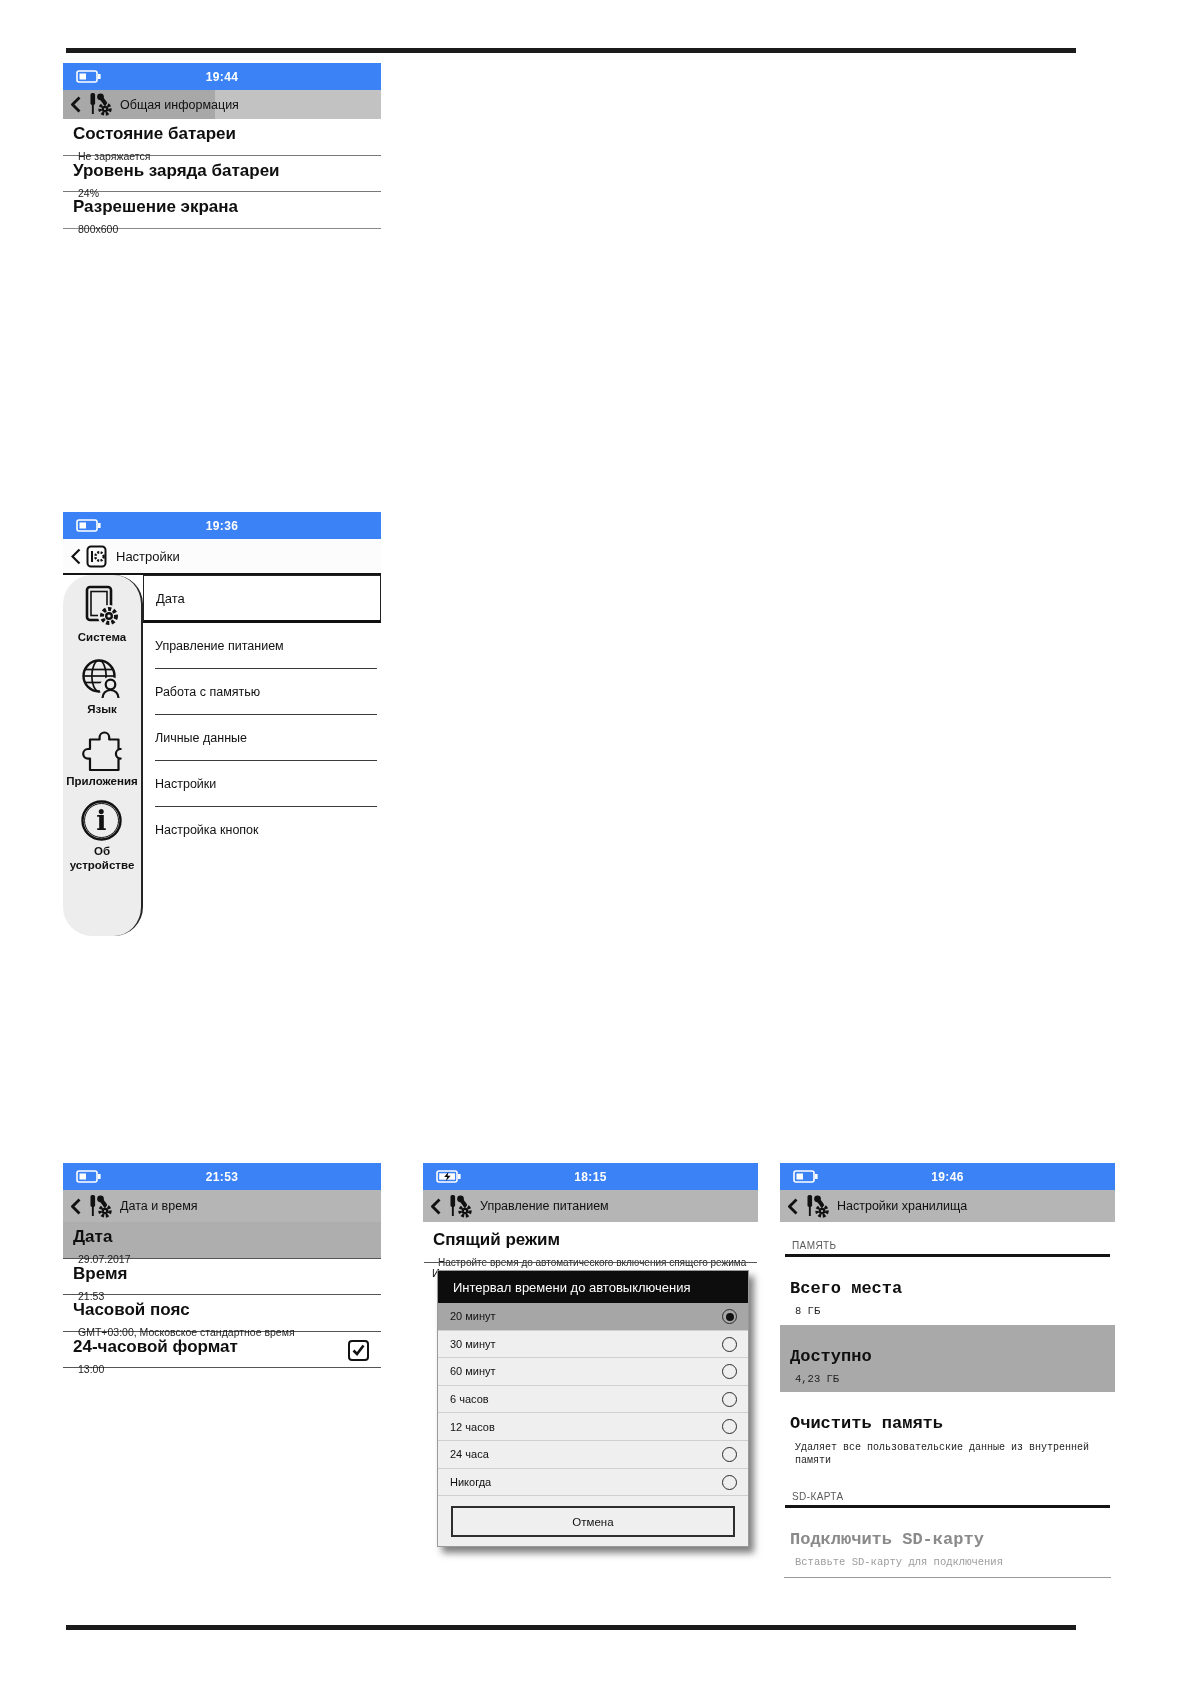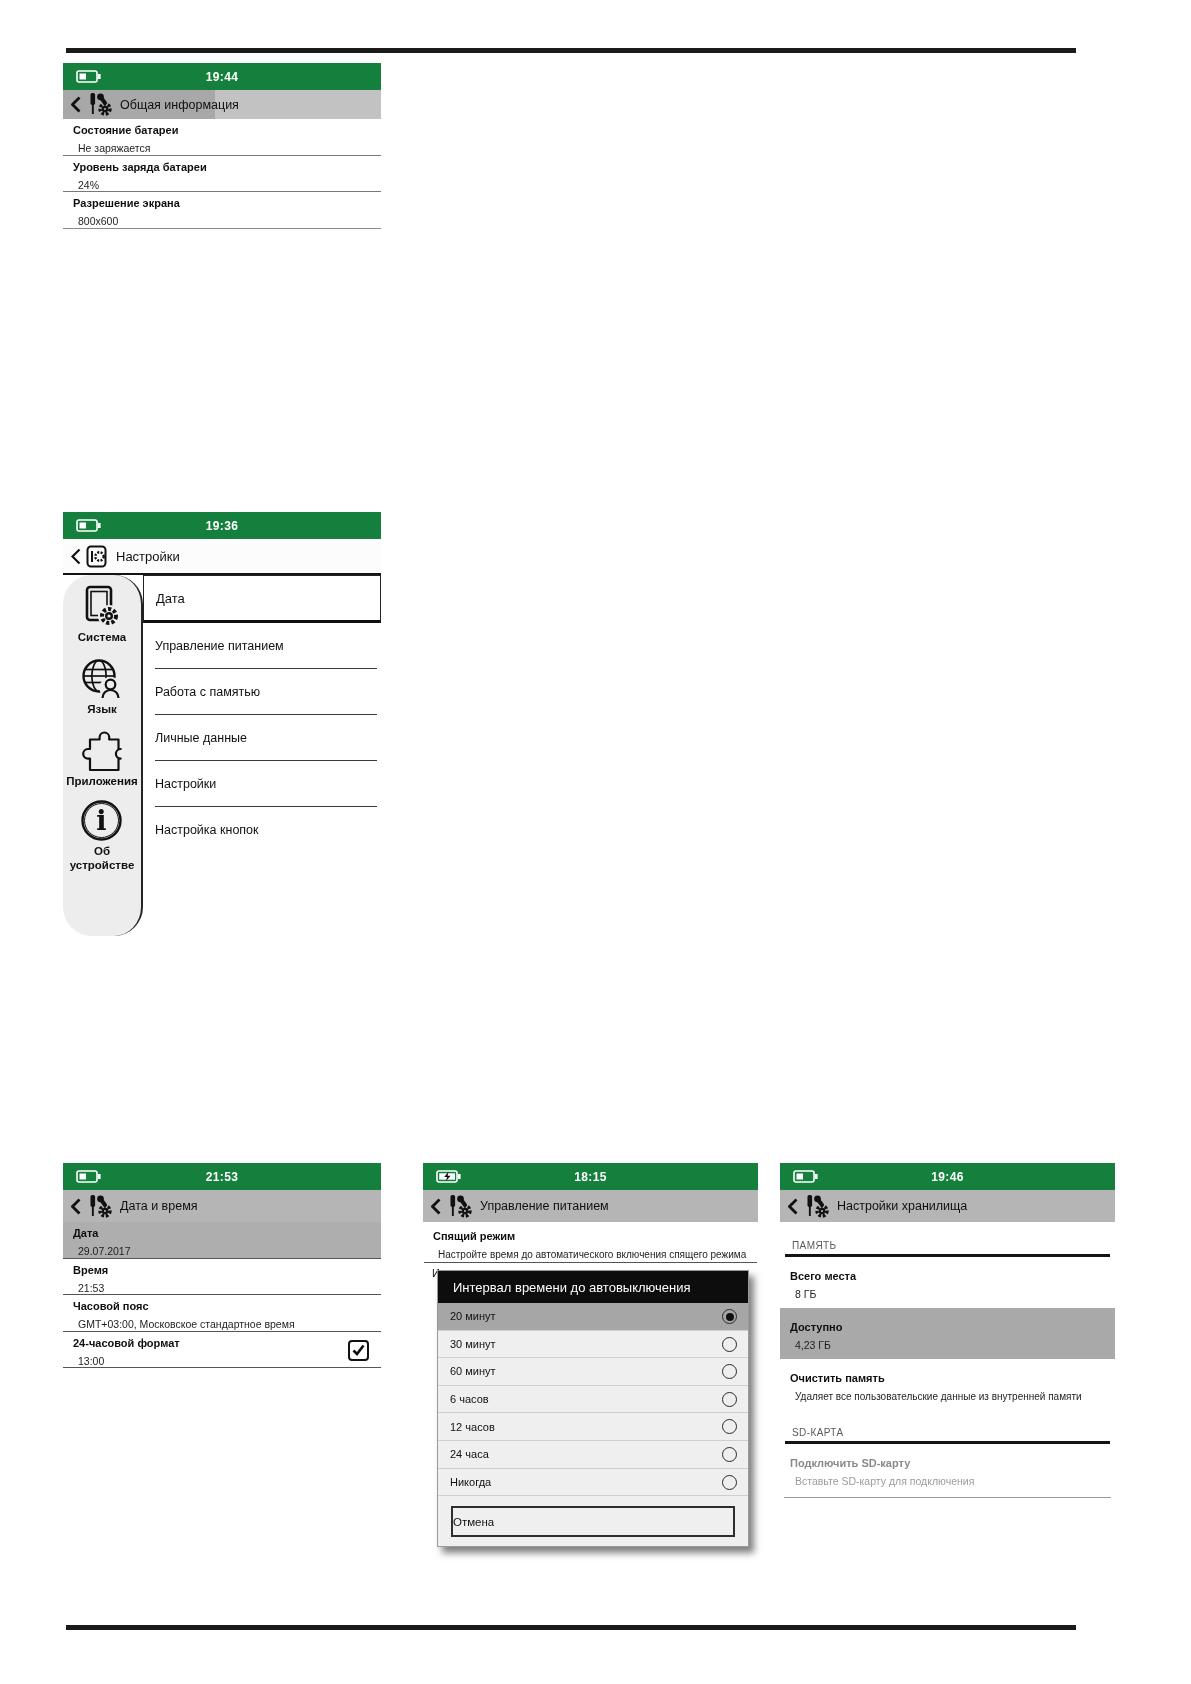--- a/index.html
+++ b/index.html
@@ -9,36 +9,36 @@
   .rule { position:absolute; left:66px; width:1010px; height:5px; background:#1b1b1b; }
   .rule.top { top:48px; } .rule.bottom { top:1625px; }
 
   .screen { position:absolute; background:#fff; }
   .s-info     { left:63px;  top:63px;   width:318px; height:166px; }
   .s-settings { left:63px;  top:512px;  width:318px; height:424px; }
   .s-datetime { left:63px;  top:1163px; width:318px; height:242px; }
   .s-power    { left:423px; top:1163px; width:335px; height:382px; }
   .s-storage  { left:780px; top:1163px; width:335px; height:302px; }
 
-  .statusbar { height:27px; background:#15803d; position:relative; display:flex; align-items:center; }
+  .statusbar { height:27px; background:#3b82f6; position:relative; display:flex; align-items:center; }
   .batt { position:absolute; left:13px; top:6px; }
   .time { width:100%; text-align:center; color:#fff; font-size:12px; font-weight:bold; letter-spacing:.4px; }
 
   .header { position:relative; display:flex; align-items:center; }
   .s-info .header { height:29px; background:linear-gradient(90deg,#a8a8a8 0,#a8a8a8 152px,#c2c2c2 152px); }
   .s-datetime .header, .s-power .header, .s-storage .header { height:32px; background:#b5b5b5; }
   .s-settings .header { height:34px; background:#fcfcfc; border-bottom:2px solid #141414; }
   .chev { margin-left:8px; flex:0 0 auto; }
   .hicon { margin-left:5px; flex:0 0 auto; }
   .hdr-title { margin-left:7px; font-size:12.5px; color:#101010; white-space:nowrap; }
   .s-settings .hdr-title { font-size:13px; }
 
   
   .row { box-sizing:border-box; padding:4px 10px 0 10px; border-bottom:1px solid #787878; position:relative; }
-  .lbl { font-size:11px; font-weight:bold; color:#0f0f0f; line-height:1.3; }
+  .lbl { font-size:17px; font-weight:bold; color:#0f0f0f; line-height:1.3; }
   .val { font-size:10.5px; color:#1e1e1e; margin-left:5px; margin-top:5px; line-height:1.3; }
   .s-info .row { height:36.6px; }
   .s-info .row:last-child { border-bottom:1px solid #8a8a8a; }
 
   
   .s-settings .body { position:absolute; top:63px; bottom:0; left:0; right:0; display:flex; }
   .sidebar { width:78px; background:#ededed; border-right:2px solid #242424; position:relative; flex:0 0 auto;border-radius:29px; }
   .side-item { position:absolute; left:0; width:100%; text-align:center; }
   .side-item svg { display:block; margin:0 auto; }
   .side-label { font-size:11.5px; font-weight:bold; color:#111; line-height:1.2; margin-top:2px; }
@@ -64,26 +64,26 @@
             border:1px solid #9a9a9a; box-shadow:5px 6px 7px rgba(0,0,0,.5); }
   .dlg-title { height:32px; background:#0d0d0d; color:#fff; font-size:13px; display:flex; align-items:center;
                padding-left:15px; }
   .opt { height:26.6px; display:flex; align-items:center; padding:0 12px; border-bottom:1px solid #cfcfcf;
          font-size:11px; position:relative; background:#efefef; }
   .opt.sel { background:#a6a6a6; }
   .radio { position:absolute; right:11px; top:6px; width:13px; height:13px; border:1.5px solid #2a2a2a;
            border-radius:50%; }
   .radio.sel::after { content:""; position:absolute; inset:2.5px; background:#111; border-radius:50%; }
   .cancel-btn { margin:10px 13px 9px 13px; height:27px; border:2px solid #2e2e2e; background:#efefef;
-                display:flex; align-items:center; justify-content:flex-start; font-size:11.5px; }
+                display:flex; align-items:center; justify-content:center; font-size:11.5px; }
 
   
   .sect { padding:18px 12px 3px 12px; font-size:10px; color:#5a5a5a; letter-spacing:.4px; }
   .thick { height:3px; background:#141414; margin:0 5px; }
-  .st-row { box-sizing:border-box; padding:12px 10px 6px 10px; position:relative; }
+  .st-row { box-sizing:border-box; padding:21px 10px 6px 10px; position:relative;font-family:Liberation Mono, monospace; }
   .st-row.hl { background:#a9a9a9; }
   .st-row .val.small { font-size:10px; }
   .st-row.dim .lbl { color:#8a8a8a; }
   .st-row.dim .val { color:#9c9c9c; }
   .thin-sep { height:1px; background:#9a9a9a; margin:2px 4px 0 4px; }
 </style>
 </head>
 <body>
 
 <div class="page">

